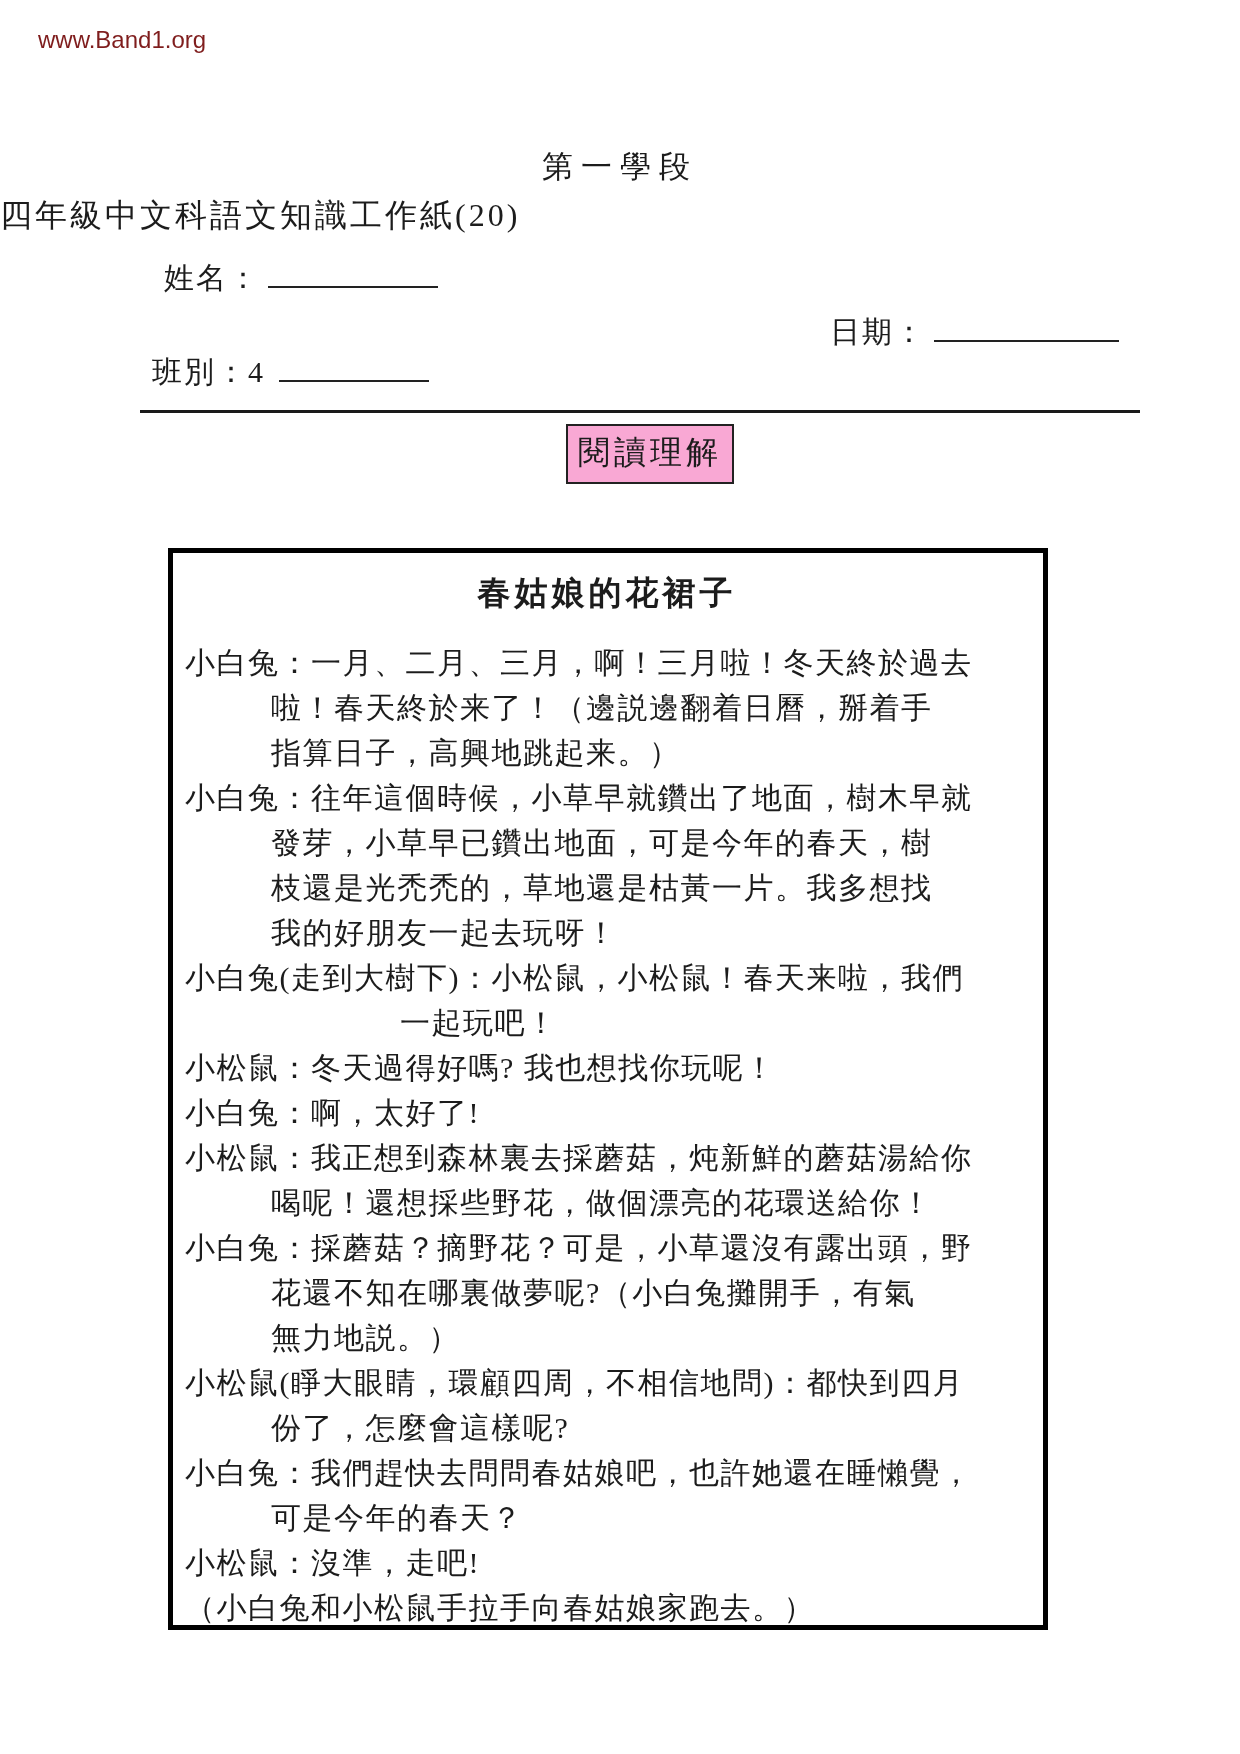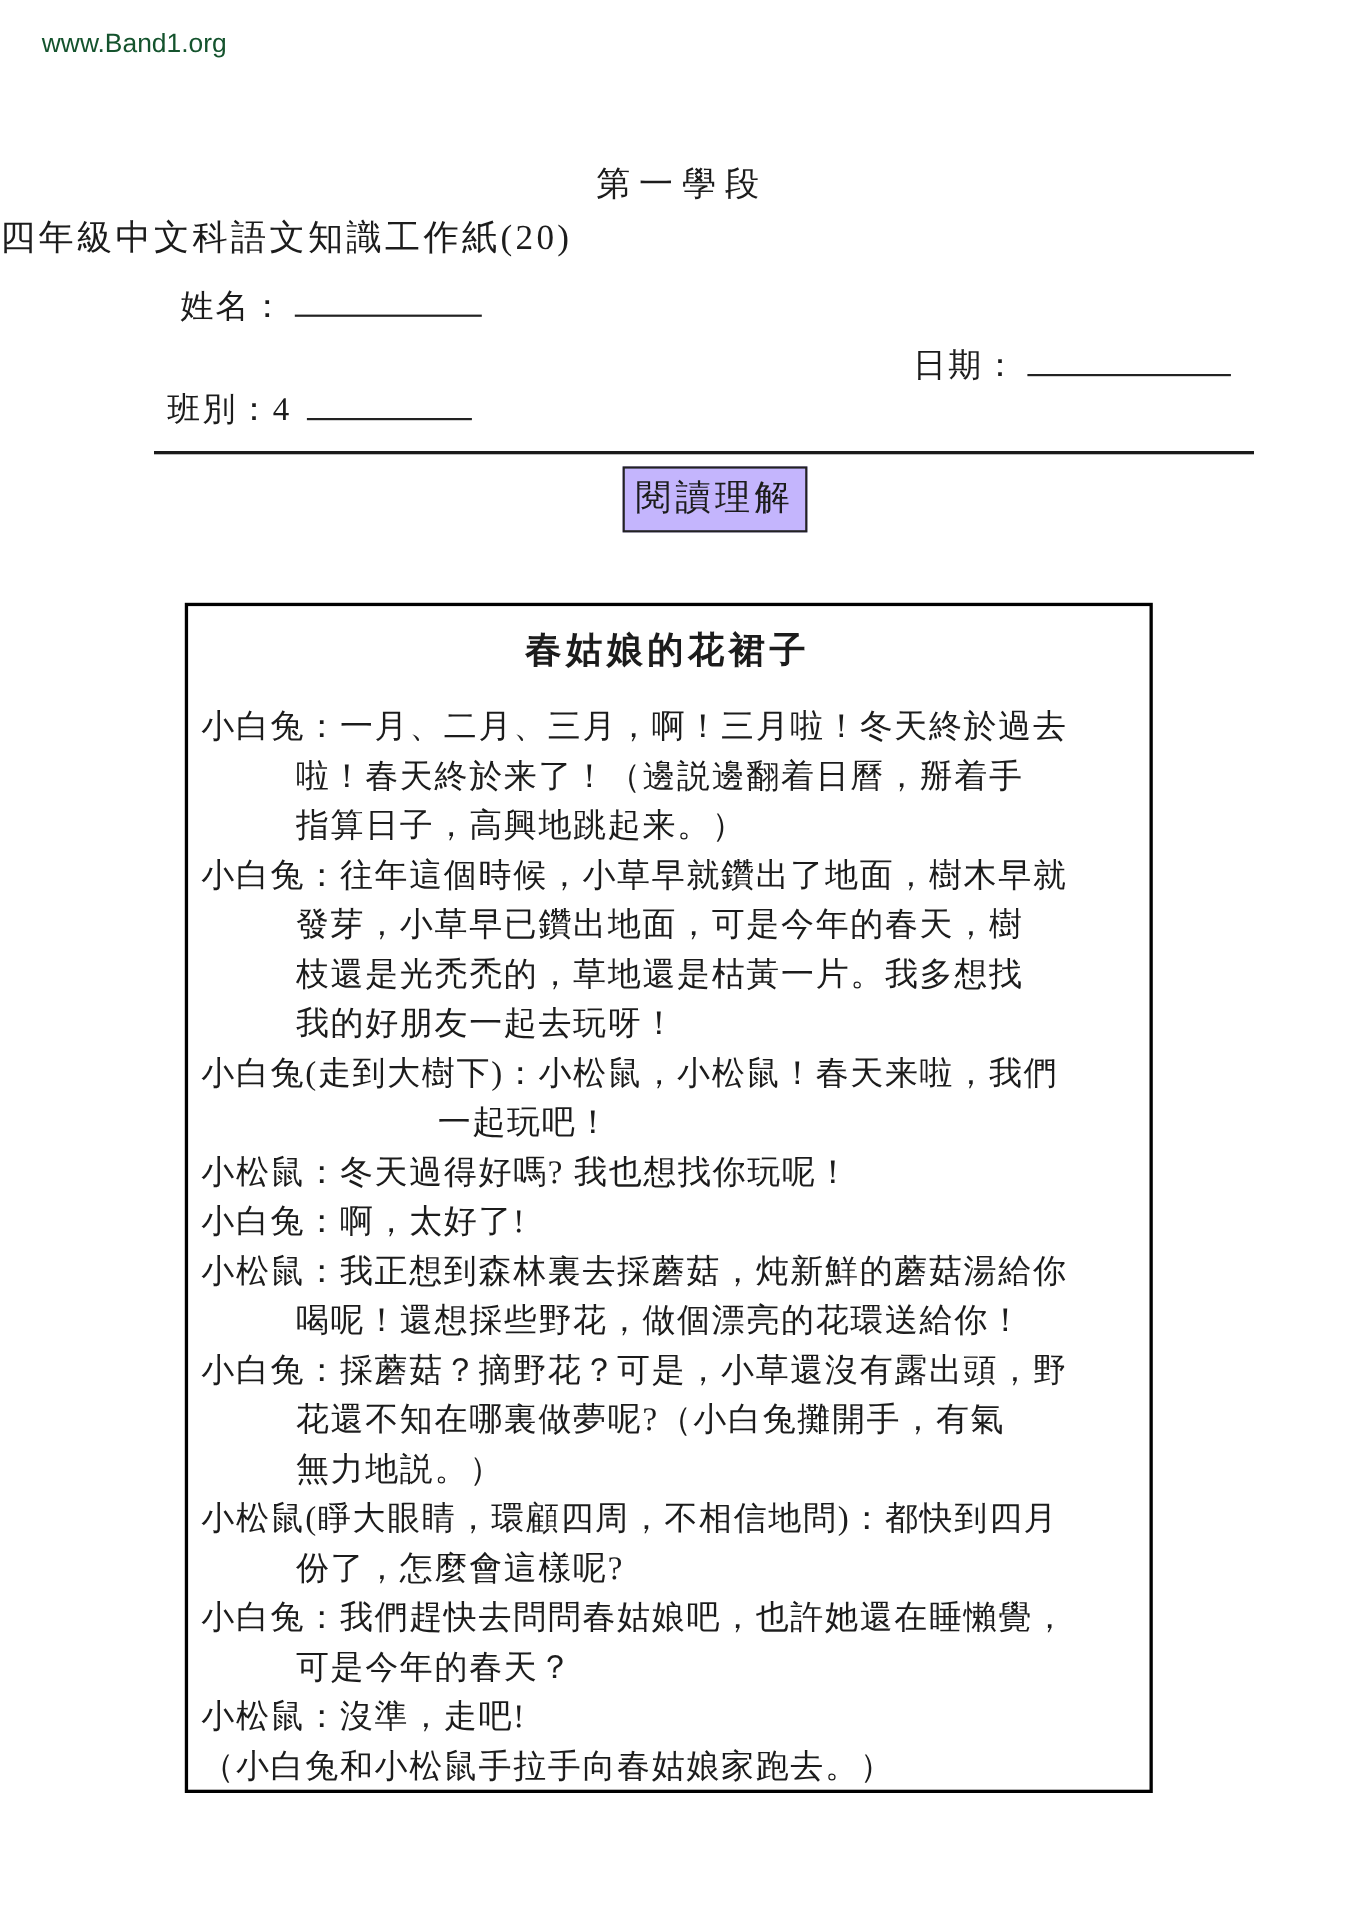--- a/index.html
+++ b/index.html
@@ -7,21 +7,21 @@
     position:relative;
     width:1240px;height:1754px;
     background:#ffffff;
     color:#1c1c1c;
     font-family:"Liberation Serif","DejaVu Serif",serif;
     overflow:hidden;
   }
   .watermark{
     position:absolute;left:38px;top:26px;
     font-family:"Liberation Sans","DejaVu Sans",sans-serif;
-    font-size:24px;color:#14532d;
+    font-size:24px;color:#7f1d1d;
   }
   .hdr-term{
     position:absolute;left:0;top:146px;width:100%;
     text-align:center;font-size:31px;letter-spacing:8px;
   }
   .hdr-title{
     position:absolute;left:0;top:194px;width:100%;
     text-align:left;font-size:32px;letter-spacing:3px;
   }
   .form-row{position:absolute;font-size:30px;letter-spacing:2px;white-space:nowrap;}
@@ -39,30 +39,30 @@
   .blank-date{width:185px;}
   .rule{
     position:absolute;left:140px;top:410px;width:1000px;height:0;
     border-top:3px solid #1a1a1a;
   }
   .badge{
     position:absolute;left:566px;top:424px;
     border:2px solid #222;
     padding:5px 10px 7px 10px;
     font-size:32px;letter-spacing:4px;
-    background:#c4b5fd;
+    background:#f9a8d4;
   }
   .instruction{
     position:absolute;left:152px;top:498px;
     font-size:31px;letter-spacing:2px;
   }
   .passage-box{
     position:absolute;left:168px;top:548px;
     width:880px;height:1082px;
-    border:3px solid #000000;
+    border:5px solid #000000;
     box-sizing:border-box;
     padding:16px 14px 0 12px;
   }
   .passage-title{
     text-align:center;
     font-size:33px;font-weight:bold;letter-spacing:4px;
     margin:2px 0 24px 0;
   }
   .ln{
     font-size:30px;line-height:45px;

